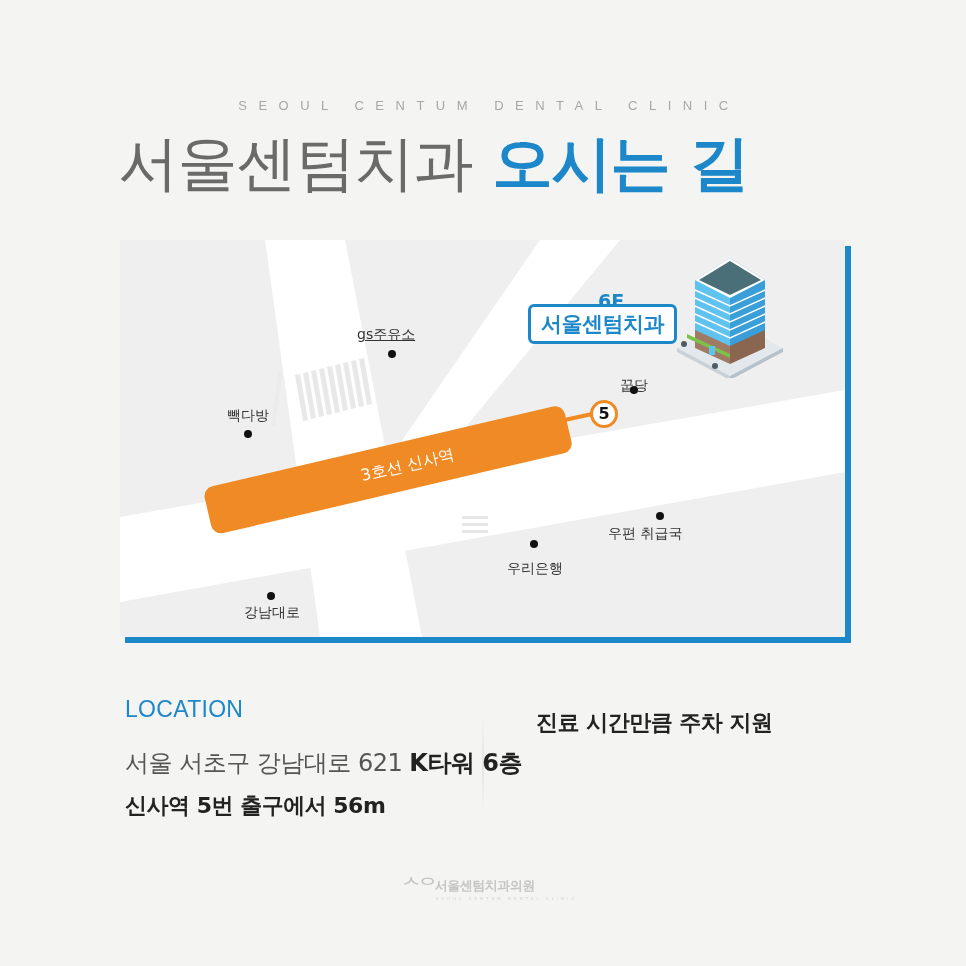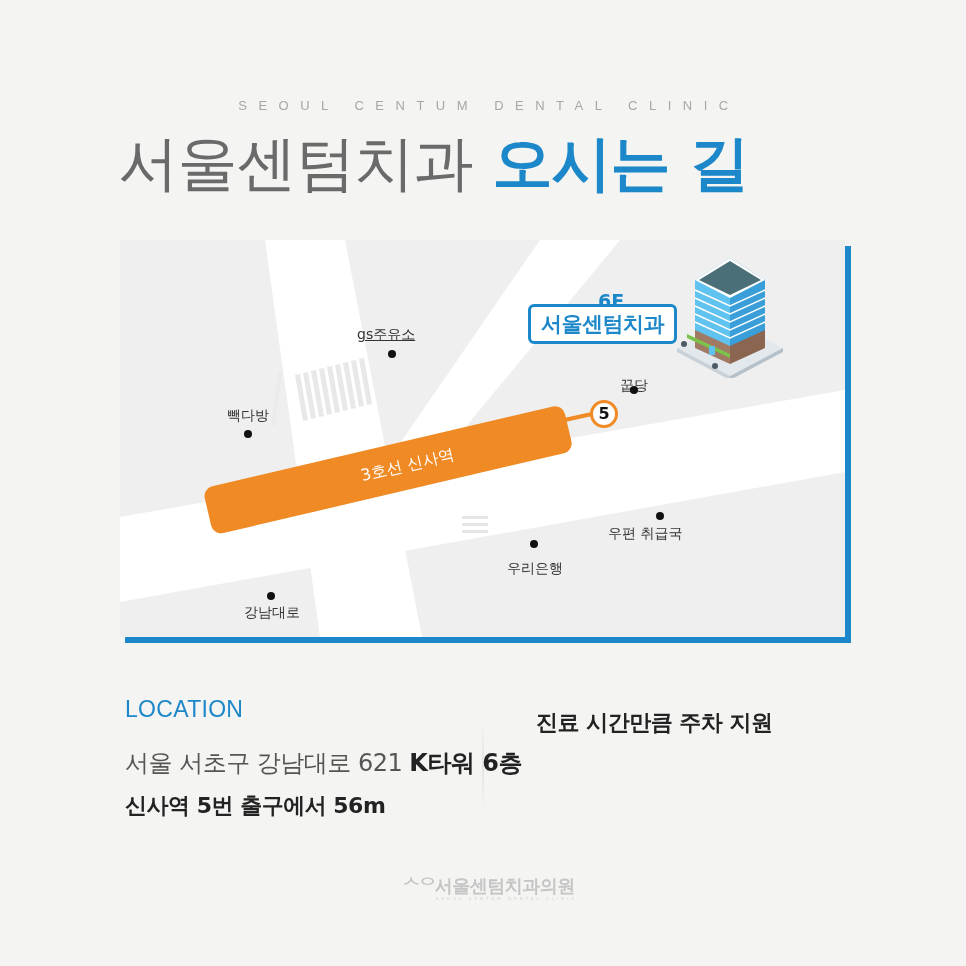--- a/index.html
+++ b/index.html
@@ -50,21 +50,21 @@
   .col .l1 b, .col .l2 { color: #222; font-weight: 700; }
   .col .l2 { margin-top: 12px; font-size: 22px; letter-spacing: -0.5px; display: inline-block; position: relative; white-space: nowrap; }
   .col .l2::after { content: ""; position: absolute; left: -2px; right: -4px; bottom: -3px; height: 10px; background: #d5e8f4; opacity: 0.7; z-index: -1; }
   .col-left { left: 125px; }
   .col-right { left: 536px; }
   .divider { position: absolute; left: 482px; top: 720px; width: 2px; height: 90px;
     background: linear-gradient(to bottom, rgba(0,0,0,0), rgba(0,0,0,0.07), rgba(0,0,0,0)); }
 
   .footer-logo { position: absolute; left: 402px; top: 874px; display: flex; align-items: center; color: #c5c5c5; }
   .footer-logo .mark { font-size: 20px; font-weight: 300; letter-spacing: -2px; }
-  .footer-logo .name { font-size: 18px; font-weight: 700; letter-spacing: -0.5px; }
+  .footer-logo .name { font-size: 13px; font-weight: 700; letter-spacing: -0.5px; }
   .footer-logo .sub { position: absolute; left: 34px; top: 22px; font-size: 4px; letter-spacing: 3px; color: #d0d0d0; white-space: nowrap; }
 </style>
 </head>
 <body>
 
 <div class="eyebrow">SEOUL CENTUM DENTAL CLINIC</div>
 <h1 class="title">
   <span class="light">서울센텀치과</span>
   <span class="accent">오시는 길</span>
 </h1>

